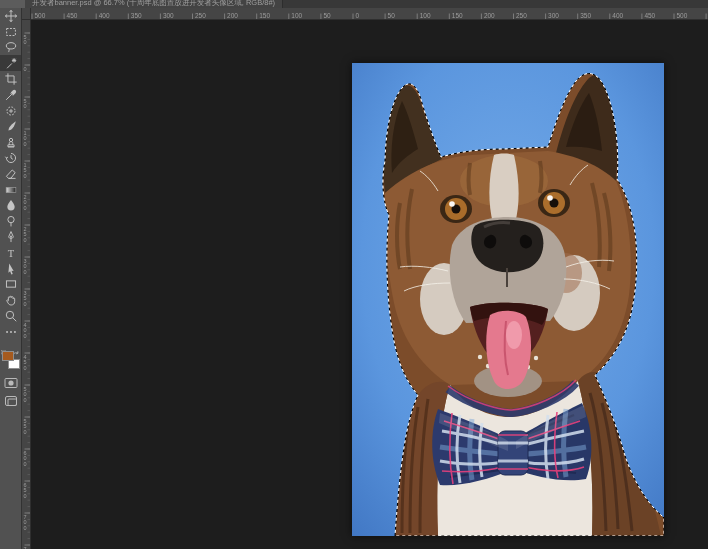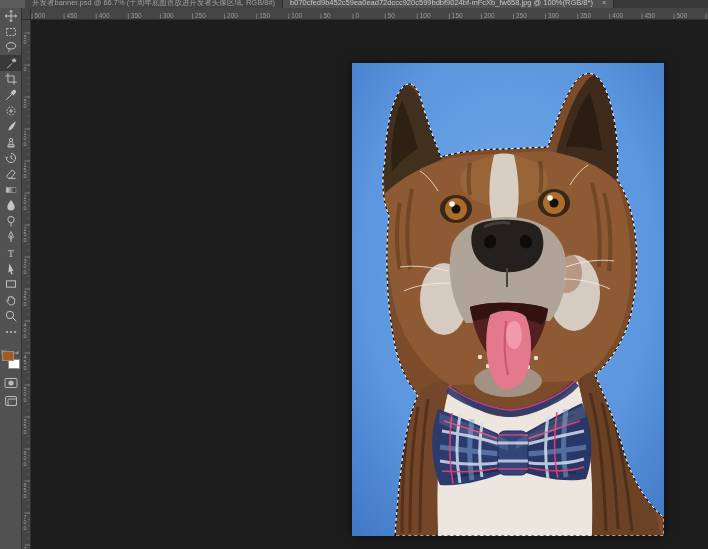--- a/index.html
+++ b/index.html
@@ -42,24 +42,20 @@
   .photo svg{display:block}
 </style>
 </head>
 <body>
 
 <div class="tab-bar">
   <div class="workspace-corner"></div>
 
 <div class="tab">
       <span class="lbl">开发者banner.psd @ 66.7% (十周年底图置放进开发者头像区域, RGB/8#)</span>
-    </div>
-    <div class="tab active">
-      <span class="lbl">b070cfed9b452c59ea0ead72dccc920c599bdbf9024bf-mFcXb_fw658.jpg @ 100%(RGB/8*)</span>
-      <span class="close">×</span>
     </div>
   </div>
 
 <div class="toolbar">
   <div id="tools">
       <div class="tool">
         <svg width="14" height="14" viewBox="0 0 16 16" fill="none" stroke="#c4c4c4" stroke-width="1.1">
           <path d="M8 1.5V14.5M1.5 8H14.5M8 1.5 6.3 3.6M8 1.5 9.7 3.6M8 14.5 6.3 12.4M8 14.5 9.7 12.4M1.5 8 3.6 6.3M1.5 8 3.6 9.7M14.5 8 12.4 6.3M14.5 8 12.4 9.7"></path>
         </svg>
       </div>

